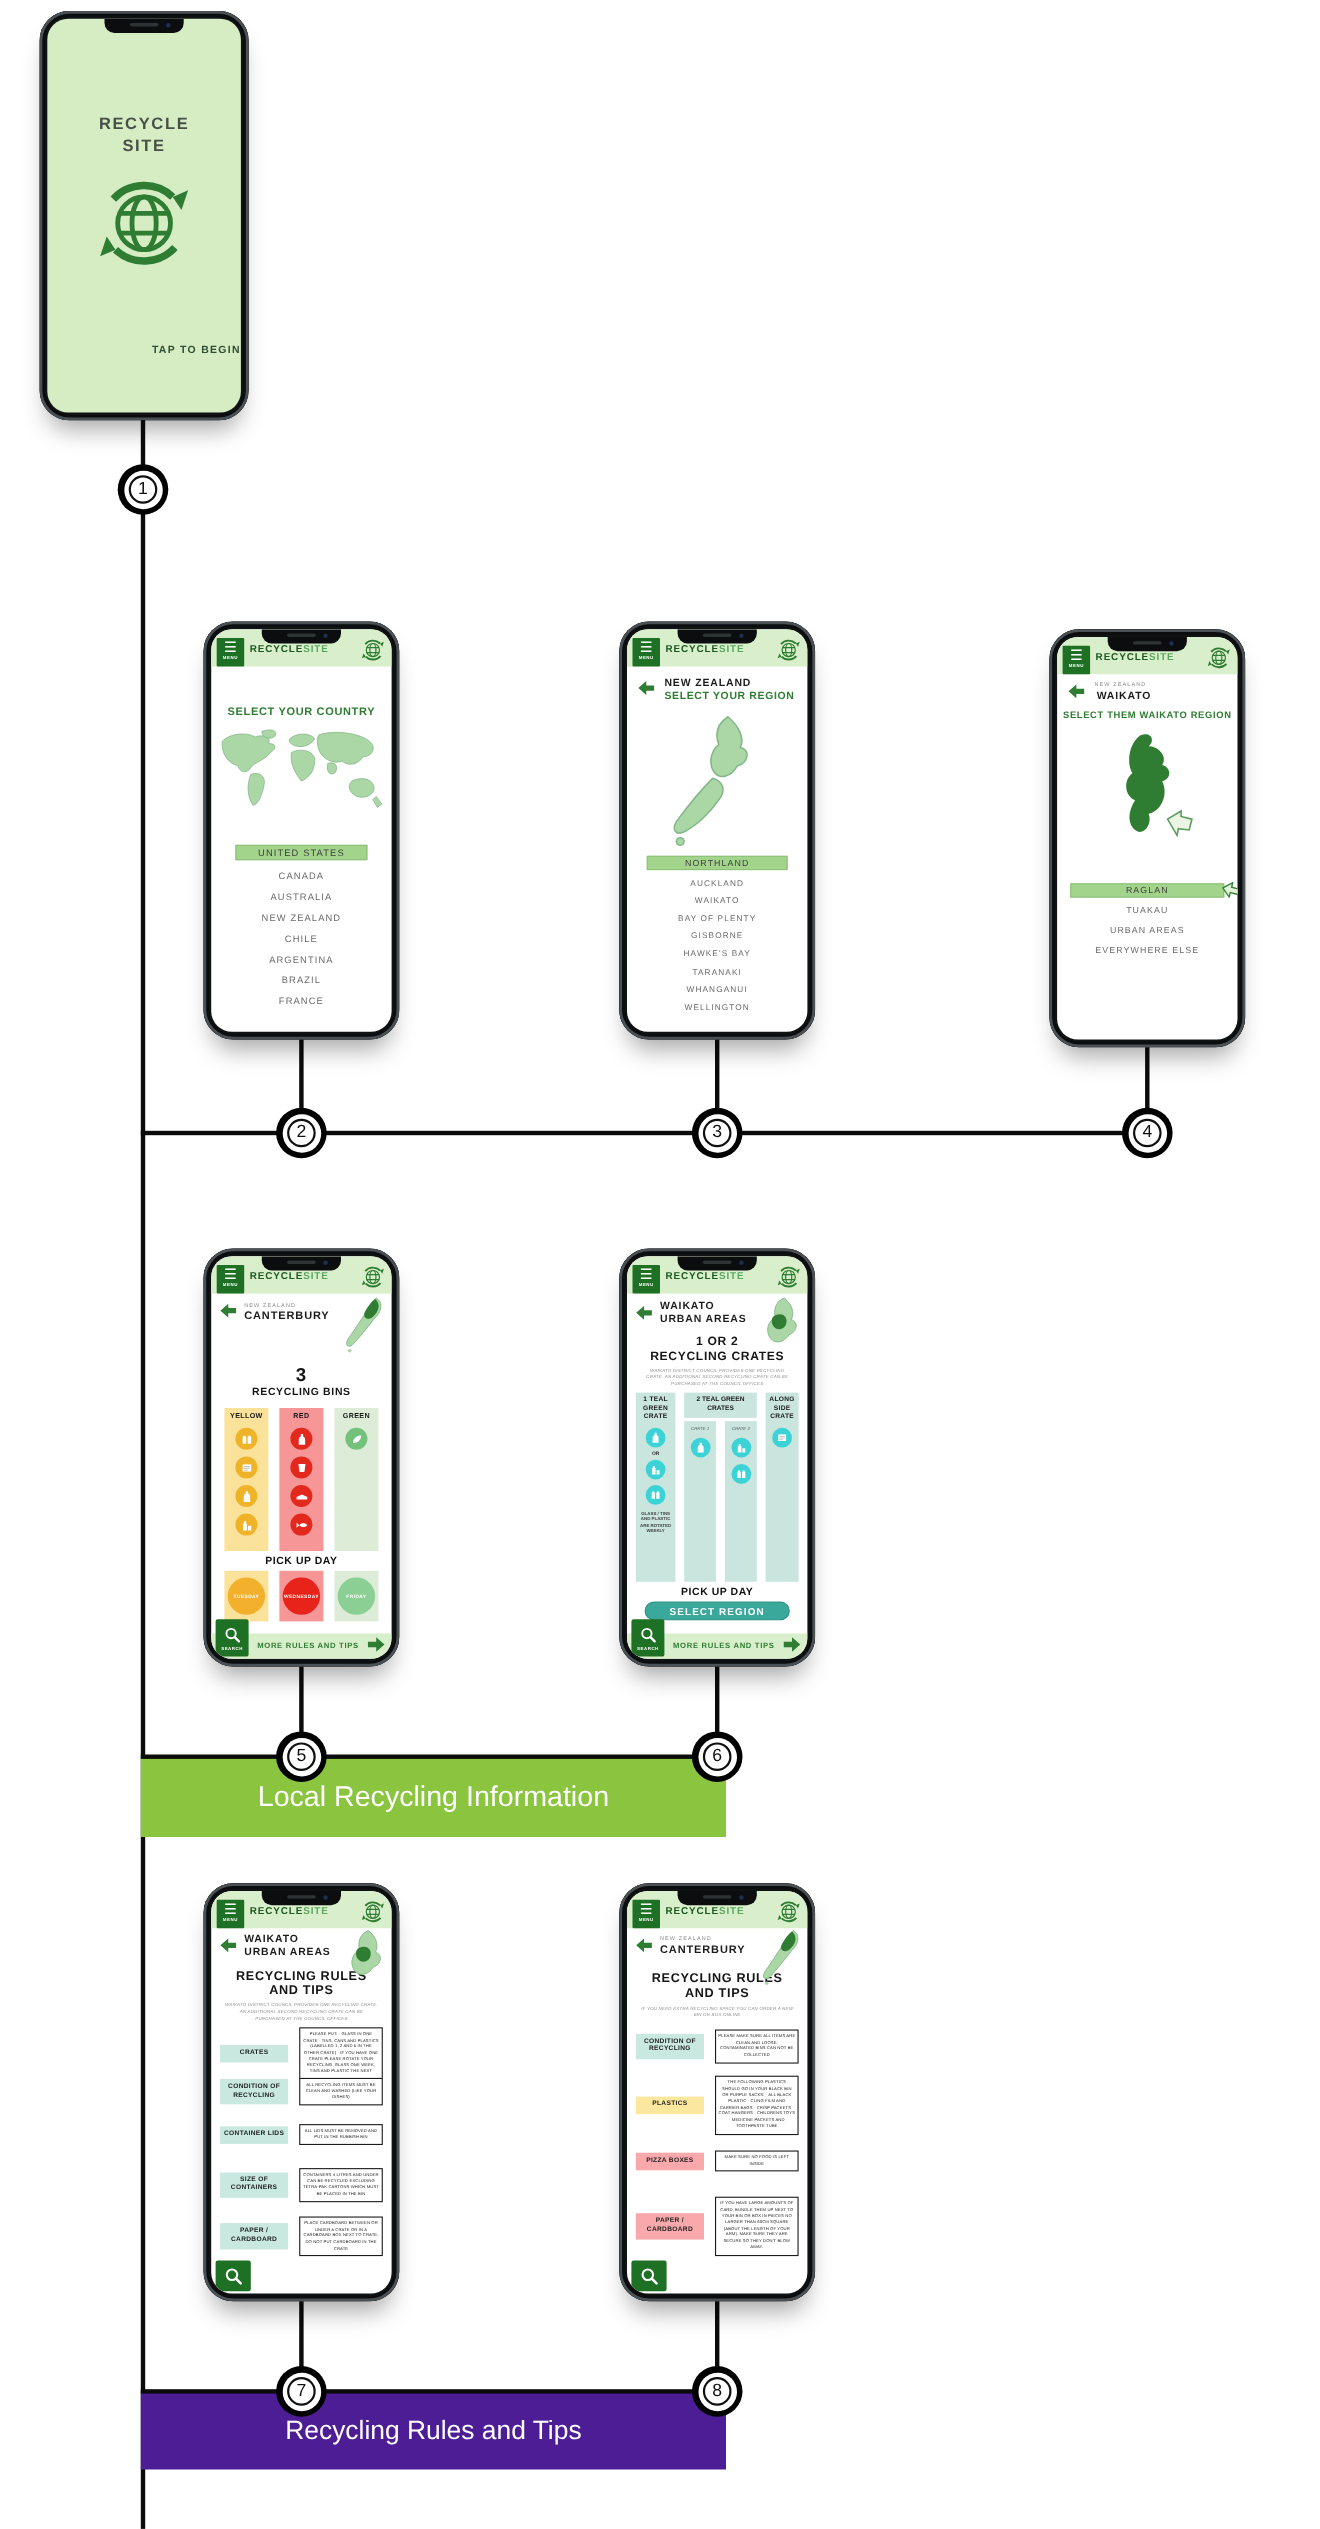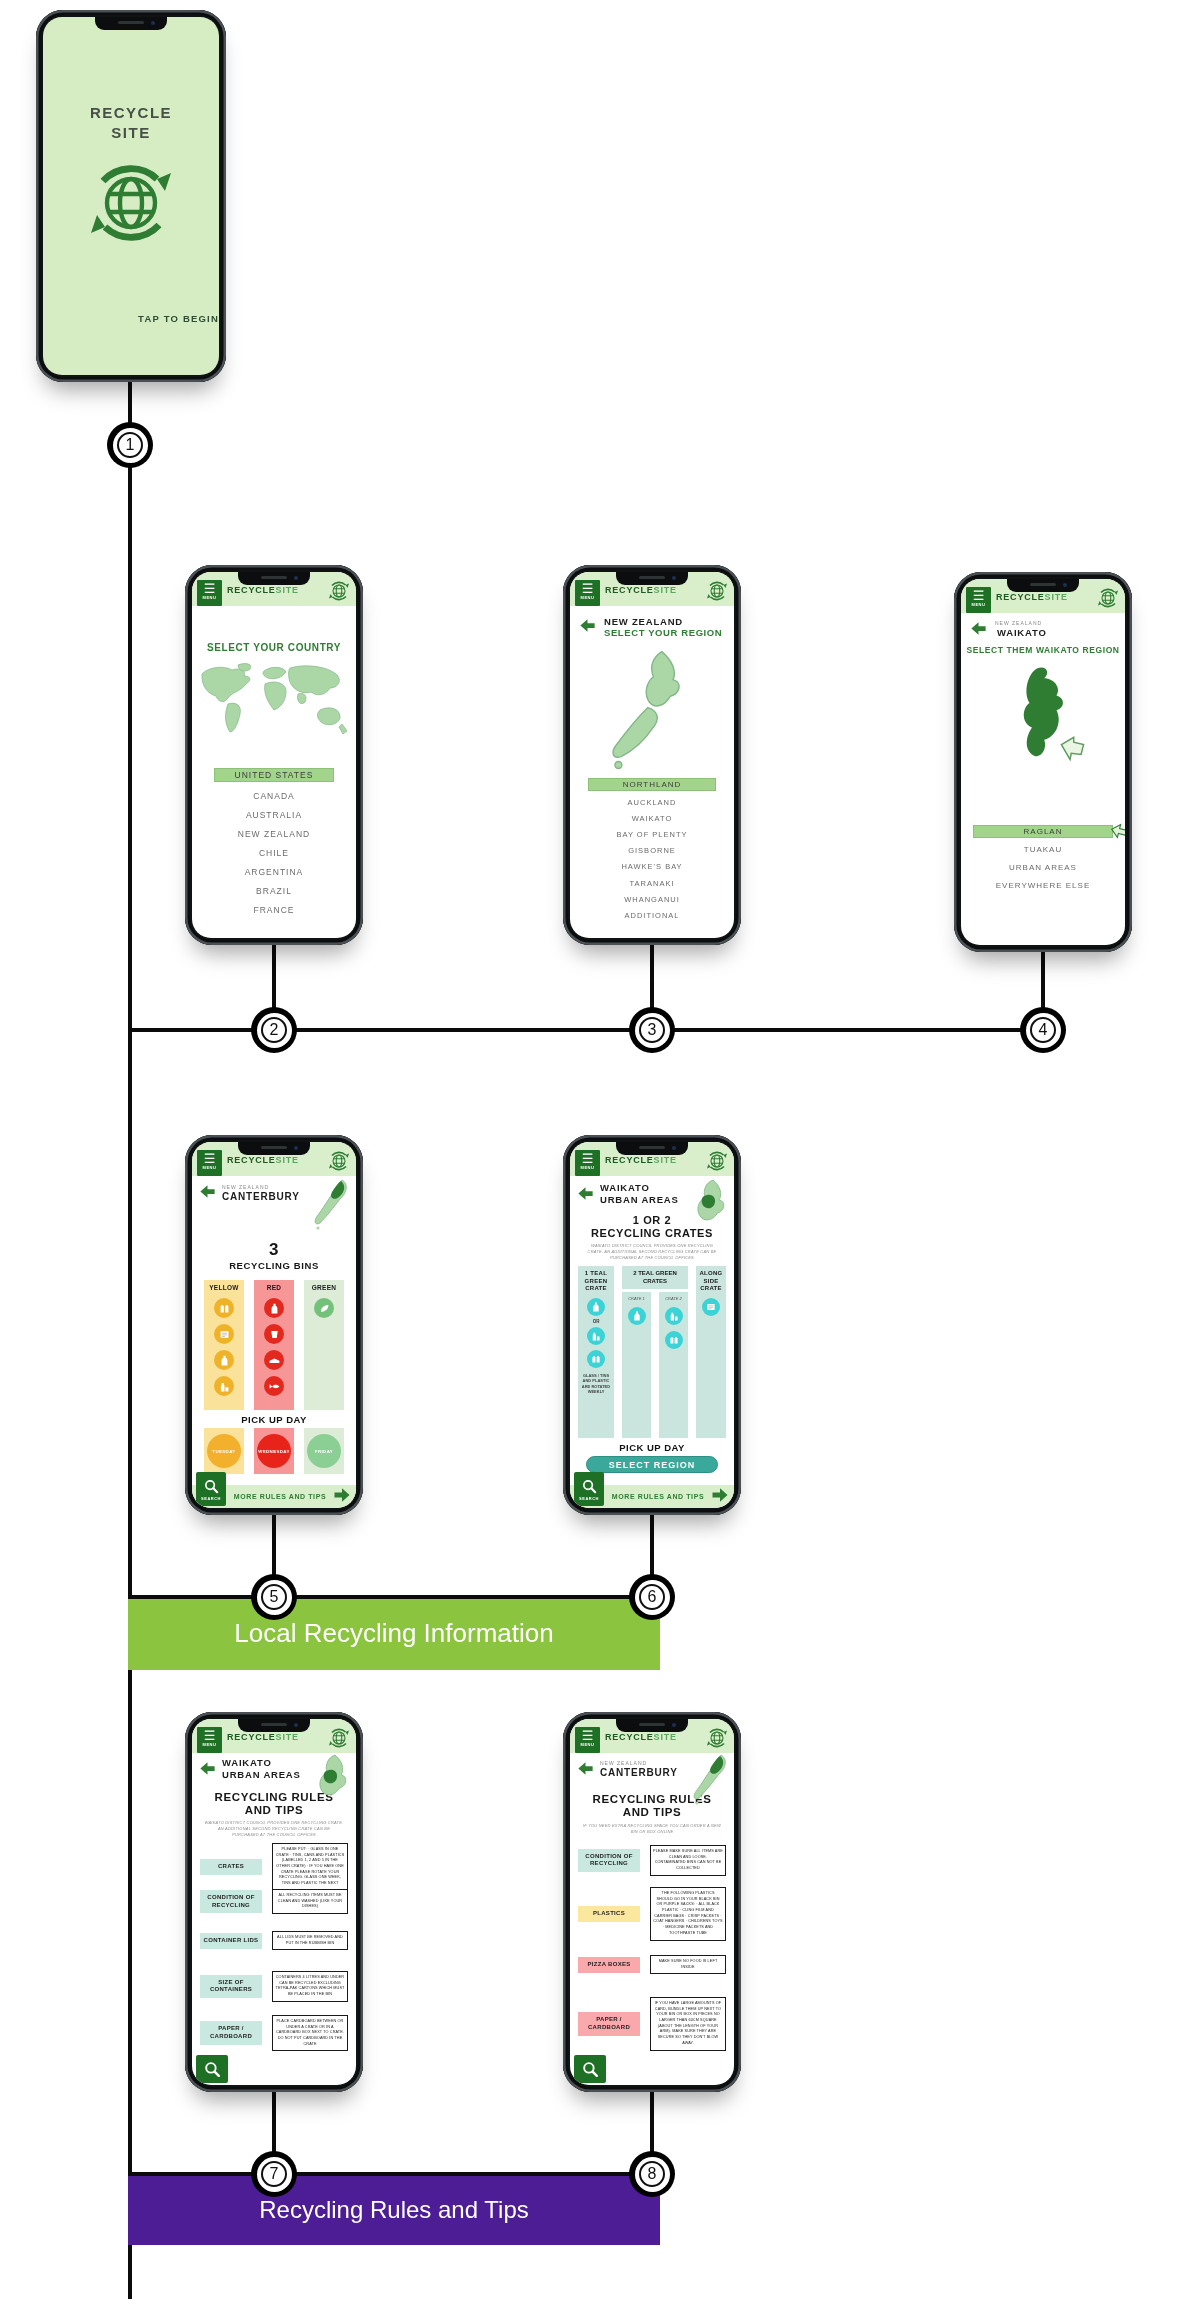--- a/index.html
+++ b/index.html
@@ -331,21 +331,21 @@
         </svg>
       <div class="sel-list" style="top:206px;">
         <div class="sel-hi" style="width:128px;height:13px;font-size:8px;margin-bottom:3px;">NORTHLAND</div>
         <div class="sel-item" style="font-size:7.5px;padding:3.6px 0;">AUCKLAND</div>
         <div class="sel-item" style="font-size:7.5px;padding:3.6px 0;">WAIKATO</div>
         <div class="sel-item" style="font-size:7.5px;padding:3.6px 0;text-align:center;">BAY OF PLENTY</div>
         <div class="sel-item" style="font-size:7.5px;padding:3.6px 0;">GISBORNE</div>
         <div class="sel-item" style="font-size:7.5px;padding:3.6px 0;">HAWKE'S BAY</div>
         <div class="sel-item" style="font-size:7.5px;padding:3.6px 0;">TARANAKI</div>
         <div class="sel-item" style="font-size:7.5px;padding:3.6px 0;">WHANGANUI</div>
-        <div class="sel-item" style="font-size:7.5px;padding:3.6px 0;">ADDITIONAL</div>
+        <div class="sel-item" style="font-size:7.5px;padding:3.6px 0;">WELLINGTON</div>
       </div>
     </div>
   </div>
 
   <div class="phone" style="left:954px;top:572px;">
     <div class="screen">
       <div class="app-header">
         <div class="menu-btn">
             <span class="bars">☰</span>
             <span class="mlabel">MENU</span>
@@ -361,21 +361,21 @@
       <svg class="backarrow" style="left:8px;top:40px;" fill="#2e7d32">
           <use href="#sym-arrow-left"></use>
         </svg>
       <div class="kicker" style="left:34px;top:41px;">NEW ZEALAND</div>
       <div class="crumbtitle" style="left:36px;top:48px;">WAIKATO</div>
       <div class="greenhead" style="top:66px;font-size:8.5px;">SELECT THEM WAIKATO REGION</div>
       <svg class="minimap" style="left:50%;top:84px;transform:translateX(-50%);" width="86" height="124">
           <use href="#sym-waikmap"></use>
         </svg>
       <div class="sel-list" style="top:224px;">
-        <div style="position:relative;margin-top:22px;">
+        <div style="position:relative;">
           <div class="sel-hi" style="width:140px;height:13px;font-size:8px;">RAGLAN</div>
           <svg width="20" height="20" style="position:absolute;right:-16px;top:-4px;transform:rotate(14deg);" fill="#e4f2da" stroke="#2e7d32" stroke-width="1.4">
               <use href="#sym-arrow-left"></use>
             </svg>
         </div>
         <div class="sel-item" style="font-size:8px;padding:4.6px 0;margin-top:2px;">TUAKAU</div>
         <div class="sel-item" style="font-size:8px;padding:4.6px 0;">URBAN AREAS</div>
         <div class="sel-item" style="font-size:8px;padding:4.6px 0;">EVERYWHERE ELSE</div>
       </div>
     </div>

